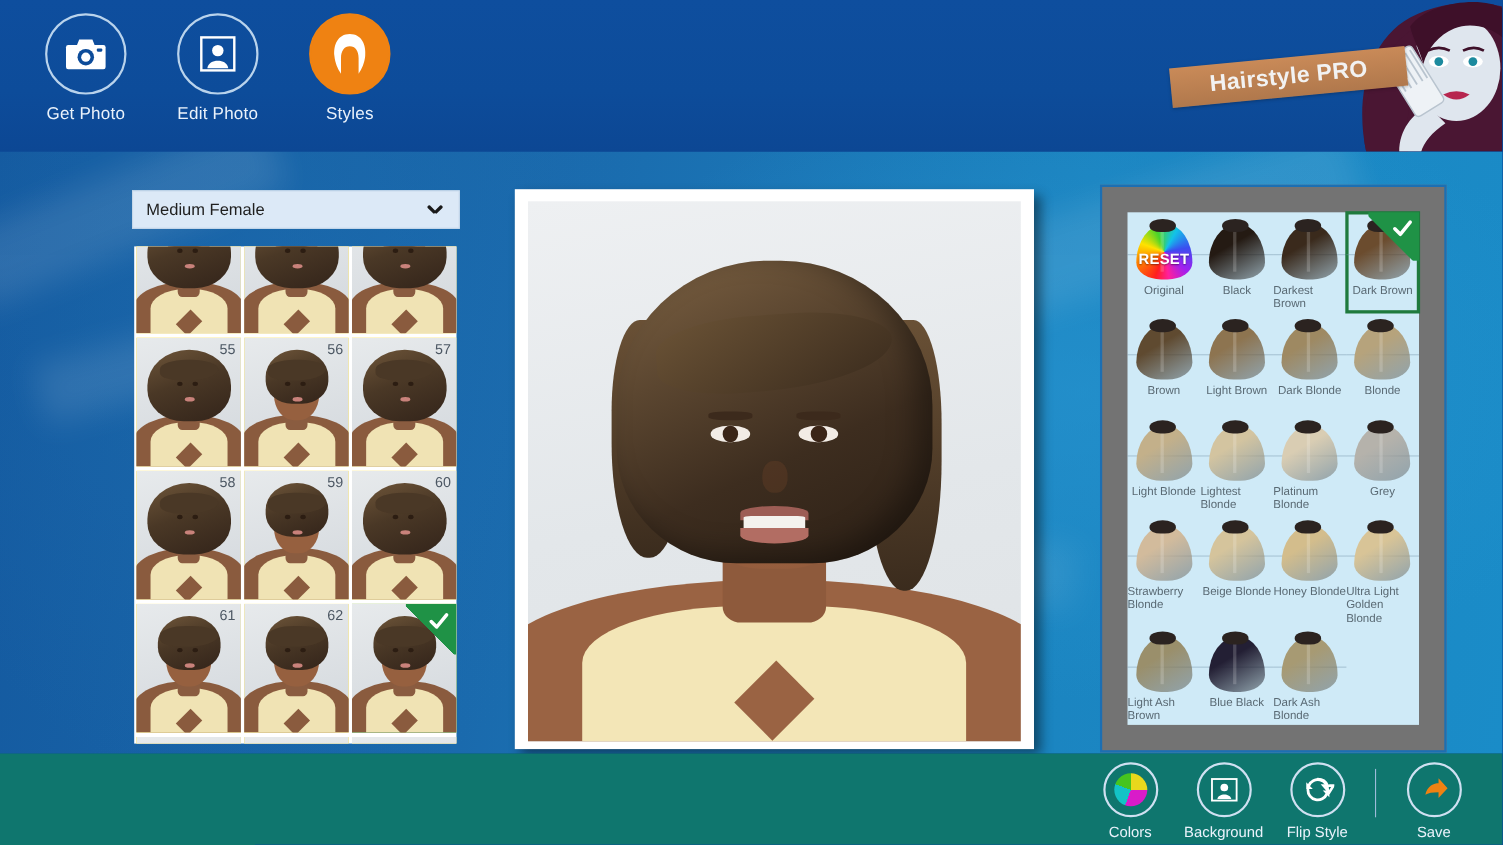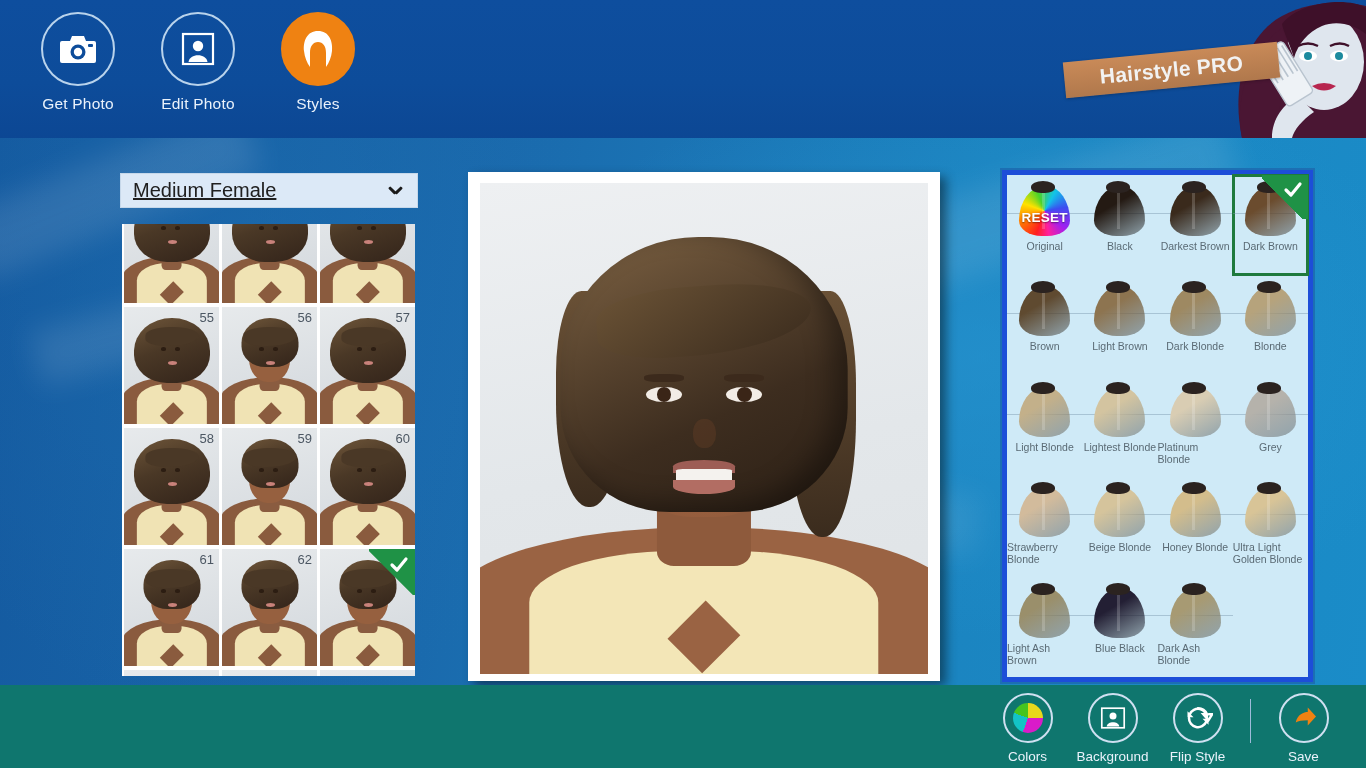--- a/index.html
+++ b/index.html
@@ -69,21 +69,21 @@
   .w3 { left: 560px; top: 330px; width: 420px; height: 60px; transform: rotate(8deg); opacity:.07; }
   .w4 { left: 860px; top: 30px; width: 380px; height: 80px; transform: rotate(-18deg); opacity:.09; }
 
   
   .select-box {
     position: absolute; left: 120px; top: 173px; width: 298px; height: 35px;
     background: #dce9f7; border: 1px solid #c6d8ea;
     display: flex; align-items: center; padding: 0 12px;
     cursor: pointer;
   }
-  .select-value { font-size: 20px; color: #202020; flex: 1; text-decoration: underline; }
+  .select-value { font-size: 15px; color: #202020; flex: 1; }
   .chev {
     width: 14px; height: 14px; position: relative; margin-right: 2px;
   }
   .chev::before, .chev::after {
     content: ""; position: absolute; width: 9px; height: 2.6px; background: #1a1a1a;
     top: 5px; border-radius: 1px;
   }
   .chev::before { left: -1px; transform: rotate(45deg); }
   .chev::after  { left: 5px;  transform: rotate(-45deg); }
 
@@ -194,21 +194,21 @@
   .L-pupil { position:absolute; width:3.3%; height:3.1%; top:41.6%; background:#3a2517; border-radius:50%; }
   .L-pupil.l{left:39.4%;} .L-pupil.r{left:57.4%;}
   .L-nose { position:absolute; left:47.6%; top:48%; width:5%; height:6%; background:rgba(110,66,40,.35); border-radius:45%; }
   .L-lipU { position:absolute; left:43%; top:56.5%; width:14%; height:2.6%; background:#9d5d55; border-radius:50% 50% 0 0; }
   .L-teeth { position:absolute; left:43.8%; top:58.3%; width:12.4%; height:2.6%; background:#f4f2ee; border-radius:12%; }
   .L-lipL { position:absolute; left:43%; top:60.4%; width:14%; height:3%; background:#b26d63; border-radius:0 0 55% 55%; }
 
   
   .color-panel {
     position: absolute; left: 1000px; top: 168px; width: 315px; height: 516px;
-    background: #1d4ed8; border: 2px solid #1c6fb3; padding: 5px;
+    background: #737373; border: 2px solid #1c6fb3; padding: 23px;
   }
   .color-grid {
     width: 100%; height: 100%;
     display: grid; grid-template-columns: repeat(4, 1fr);
     grid-auto-rows: 1fr;
     background: #cfeaf7;
   }
   .color-cell {
     position: relative; display: flex; flex-direction: column;
     align-items: center; justify-content: flex-start;

